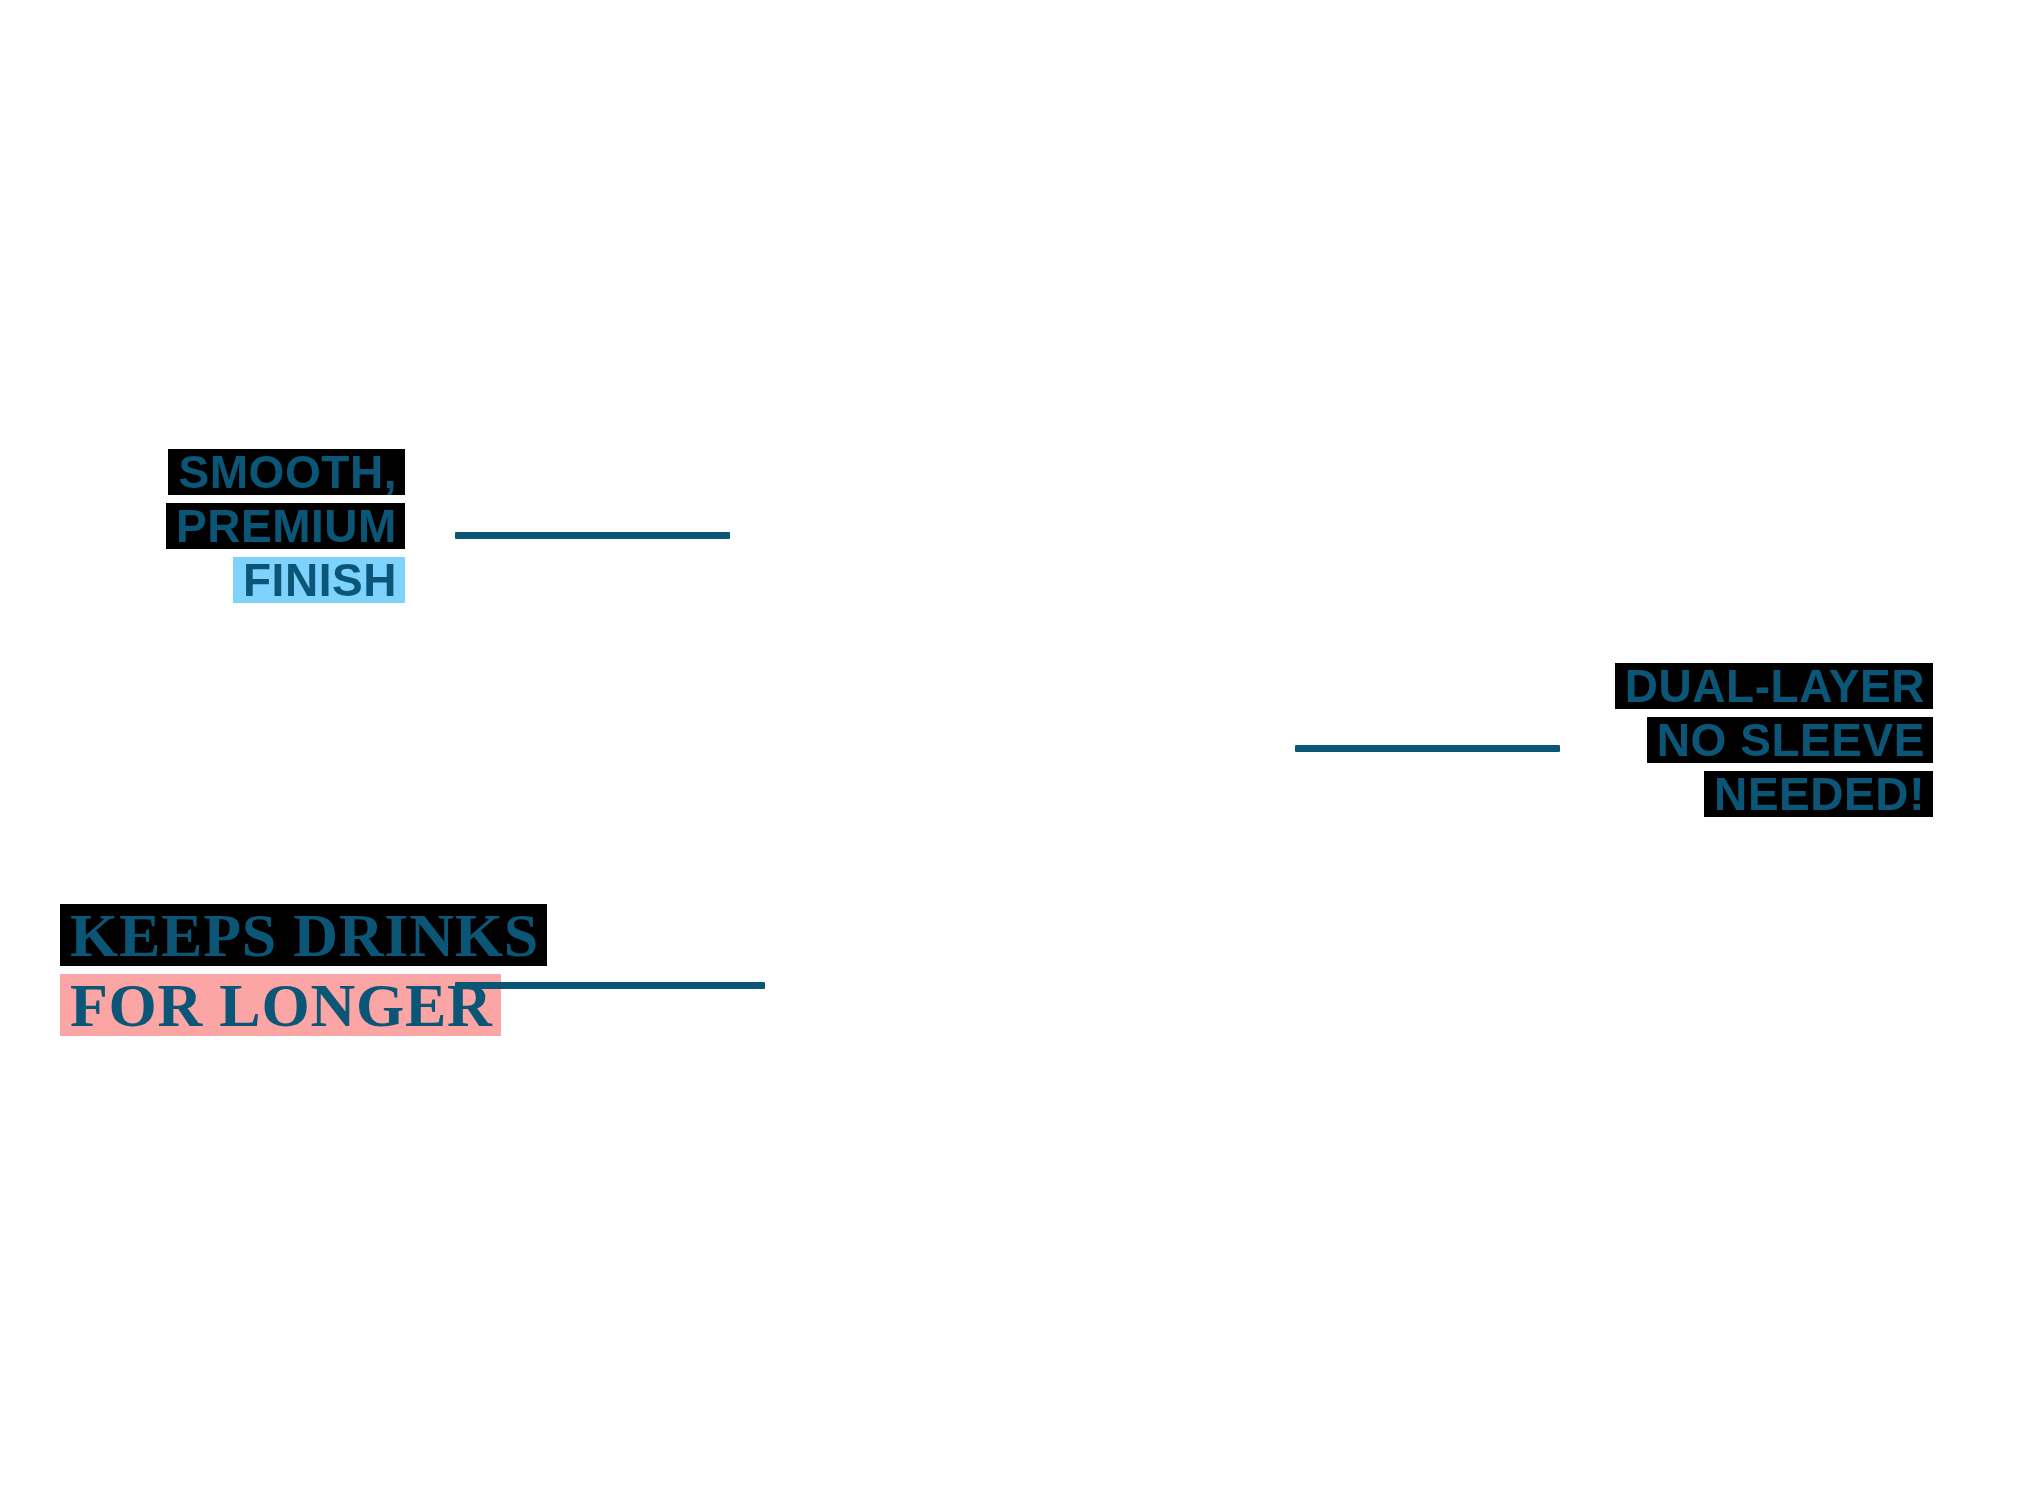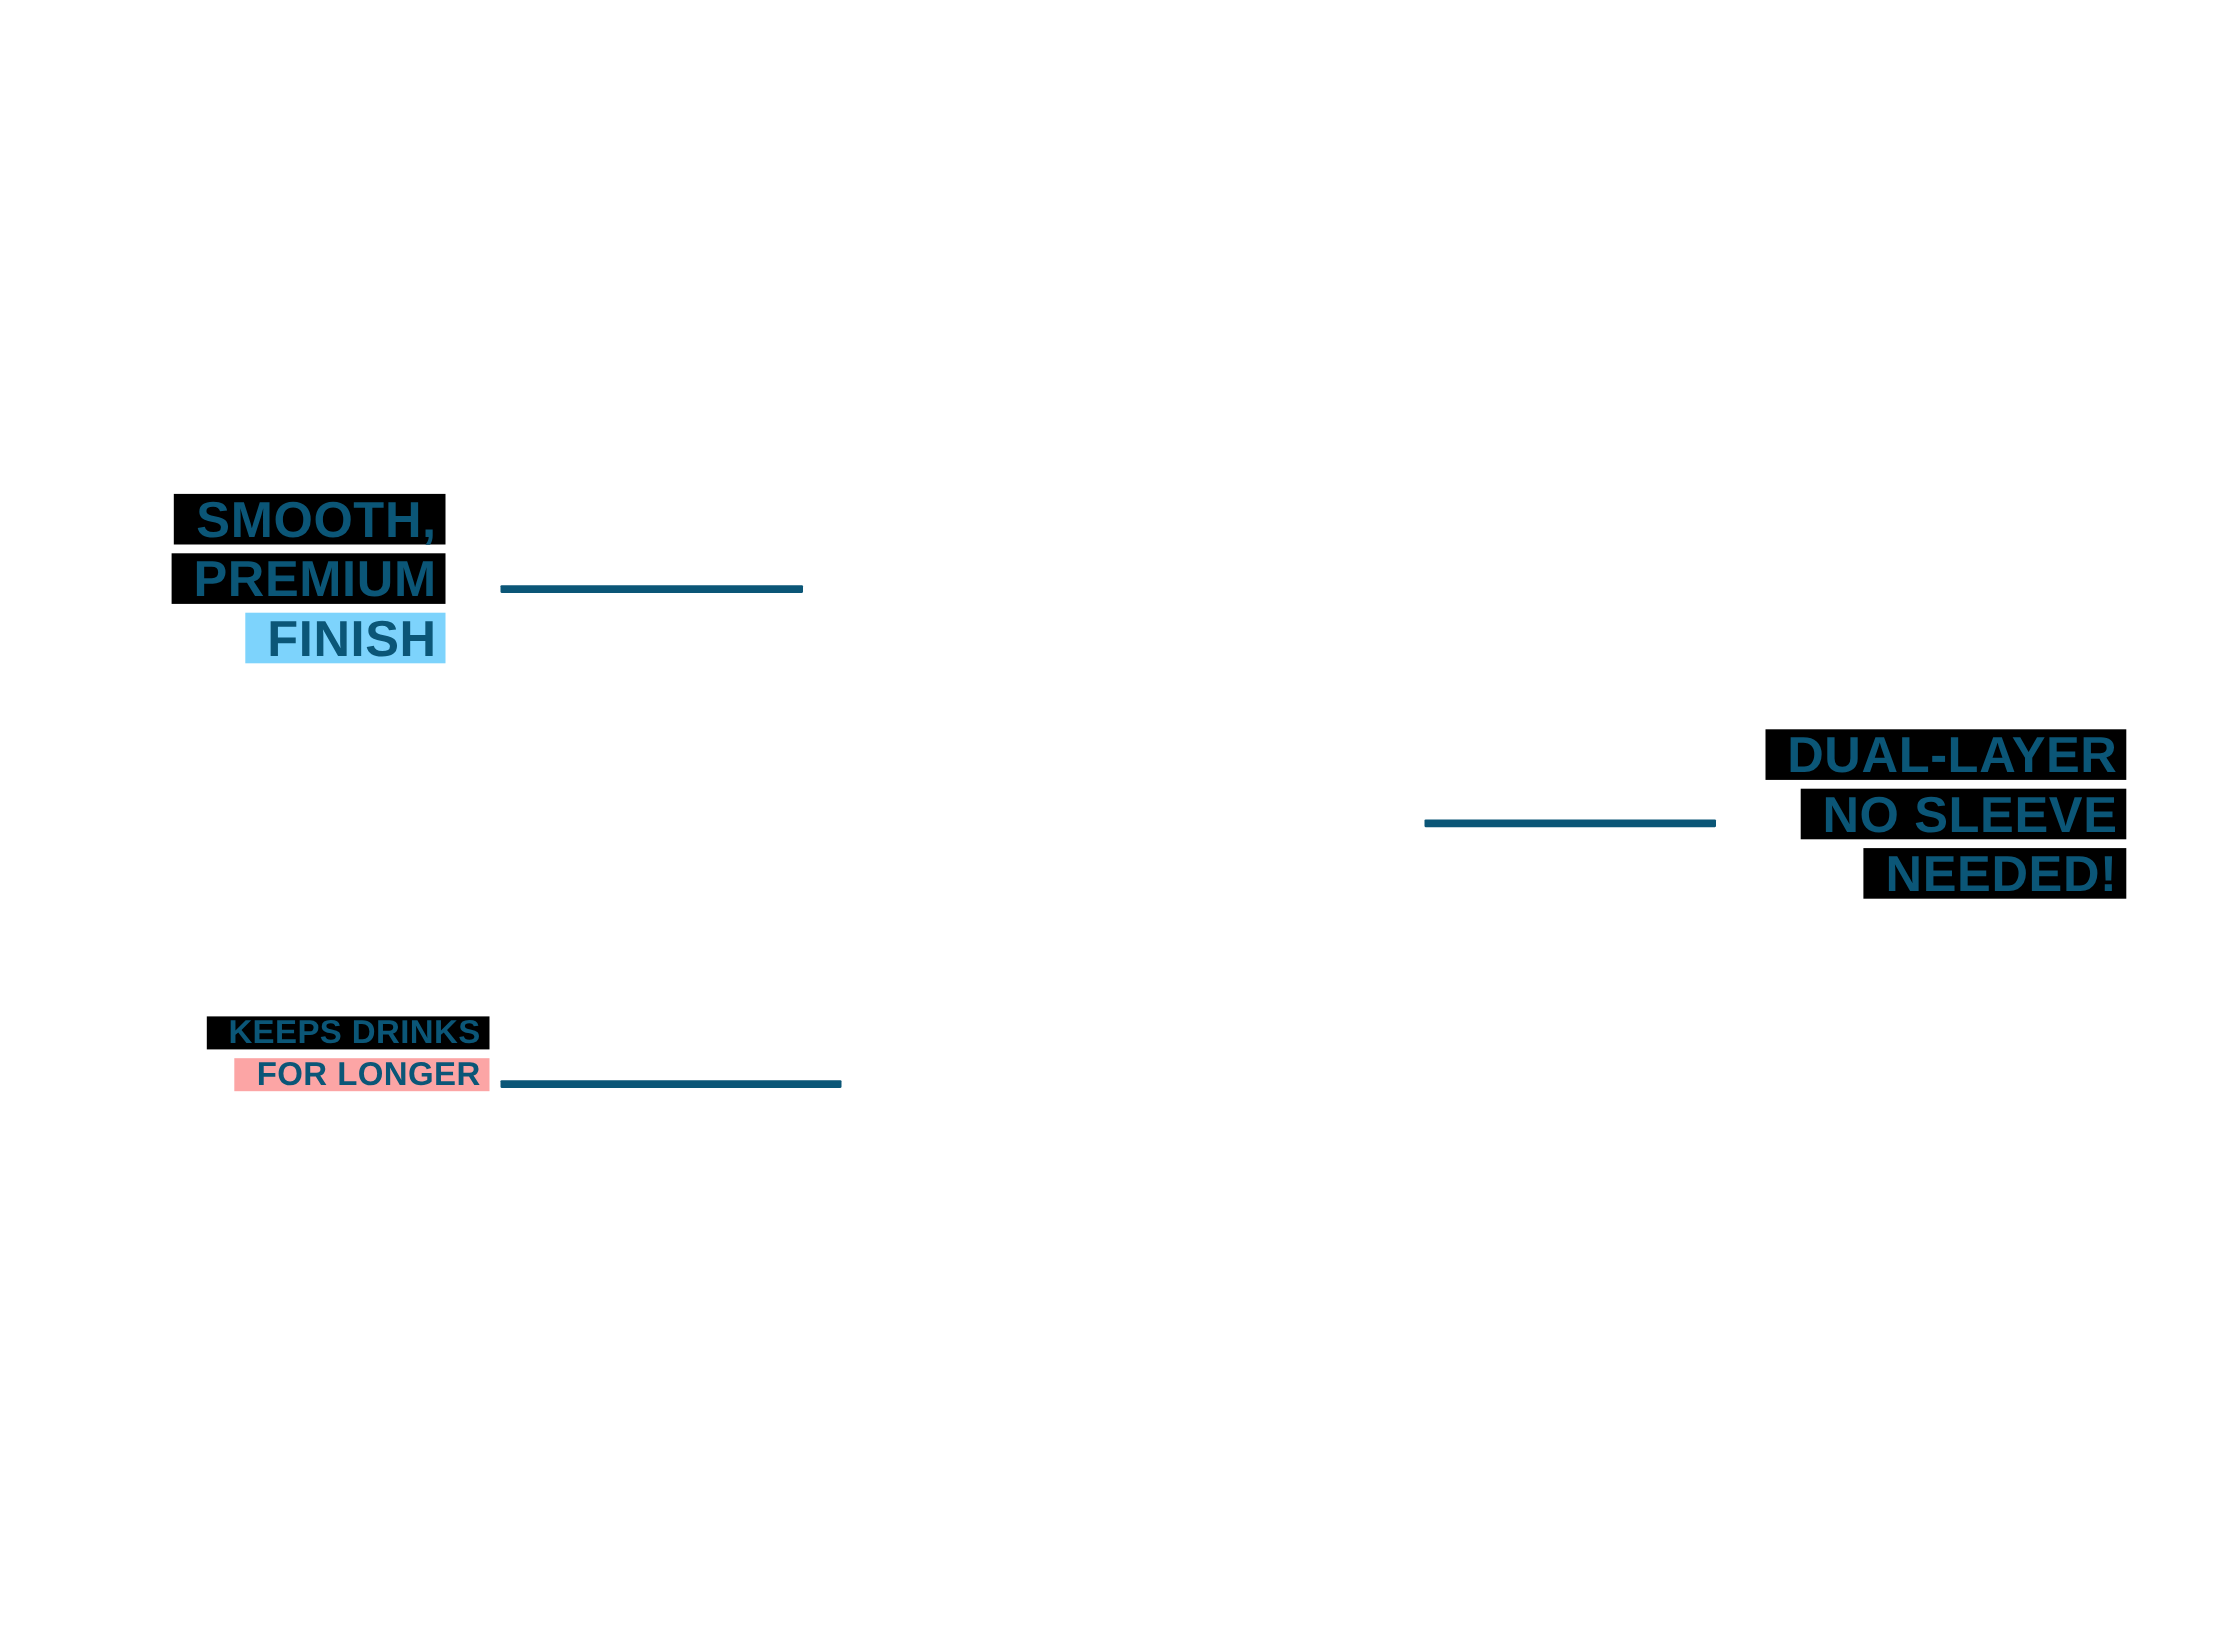--- a/index.html
+++ b/index.html
@@ -38,21 +38,21 @@
     text-transform: uppercase;
     color: #0b5677;
     background: #000000;
     box-decoration-break: clone;
     -webkit-box-decoration-break: clone;
   }
   
   .callout-text .line > span {
     display: inline-block;
     background: #000000;
-    padding: 0 8px 0 20px;
+    padding: 0 8px 0 10px;
   }
   .callout-text .line {
     background: transparent;
   }
 
   
   .align-right { text-align: right; }
 
   
   .connector {
@@ -91,23 +91,24 @@
   #connector-dual-layer {
     left: 1295px;
     top: 745px;
     width: 265px;
   }
 
   
   #callout-keeps-warm { left: 0; top: 0; }
   #callout-keeps-warm .callout-text {
     left: 60px;
-    top: 924px;
+    top: 904px;
     width: 385px;
-    font-size: 30px;
+    font-size: 62px;
+    font-family: Liberation Serif, serif;
   }
   #callout-keeps-warm .callout-text .line { margin-bottom: 8px; }
   #callout-keeps-warm .callout-text .line:last-child { margin-bottom: 0; }
   #connector-keeps-warm {
     left: 455px;
     top: 982px;
     width: 310px;
   }
 </style>
 </head>

